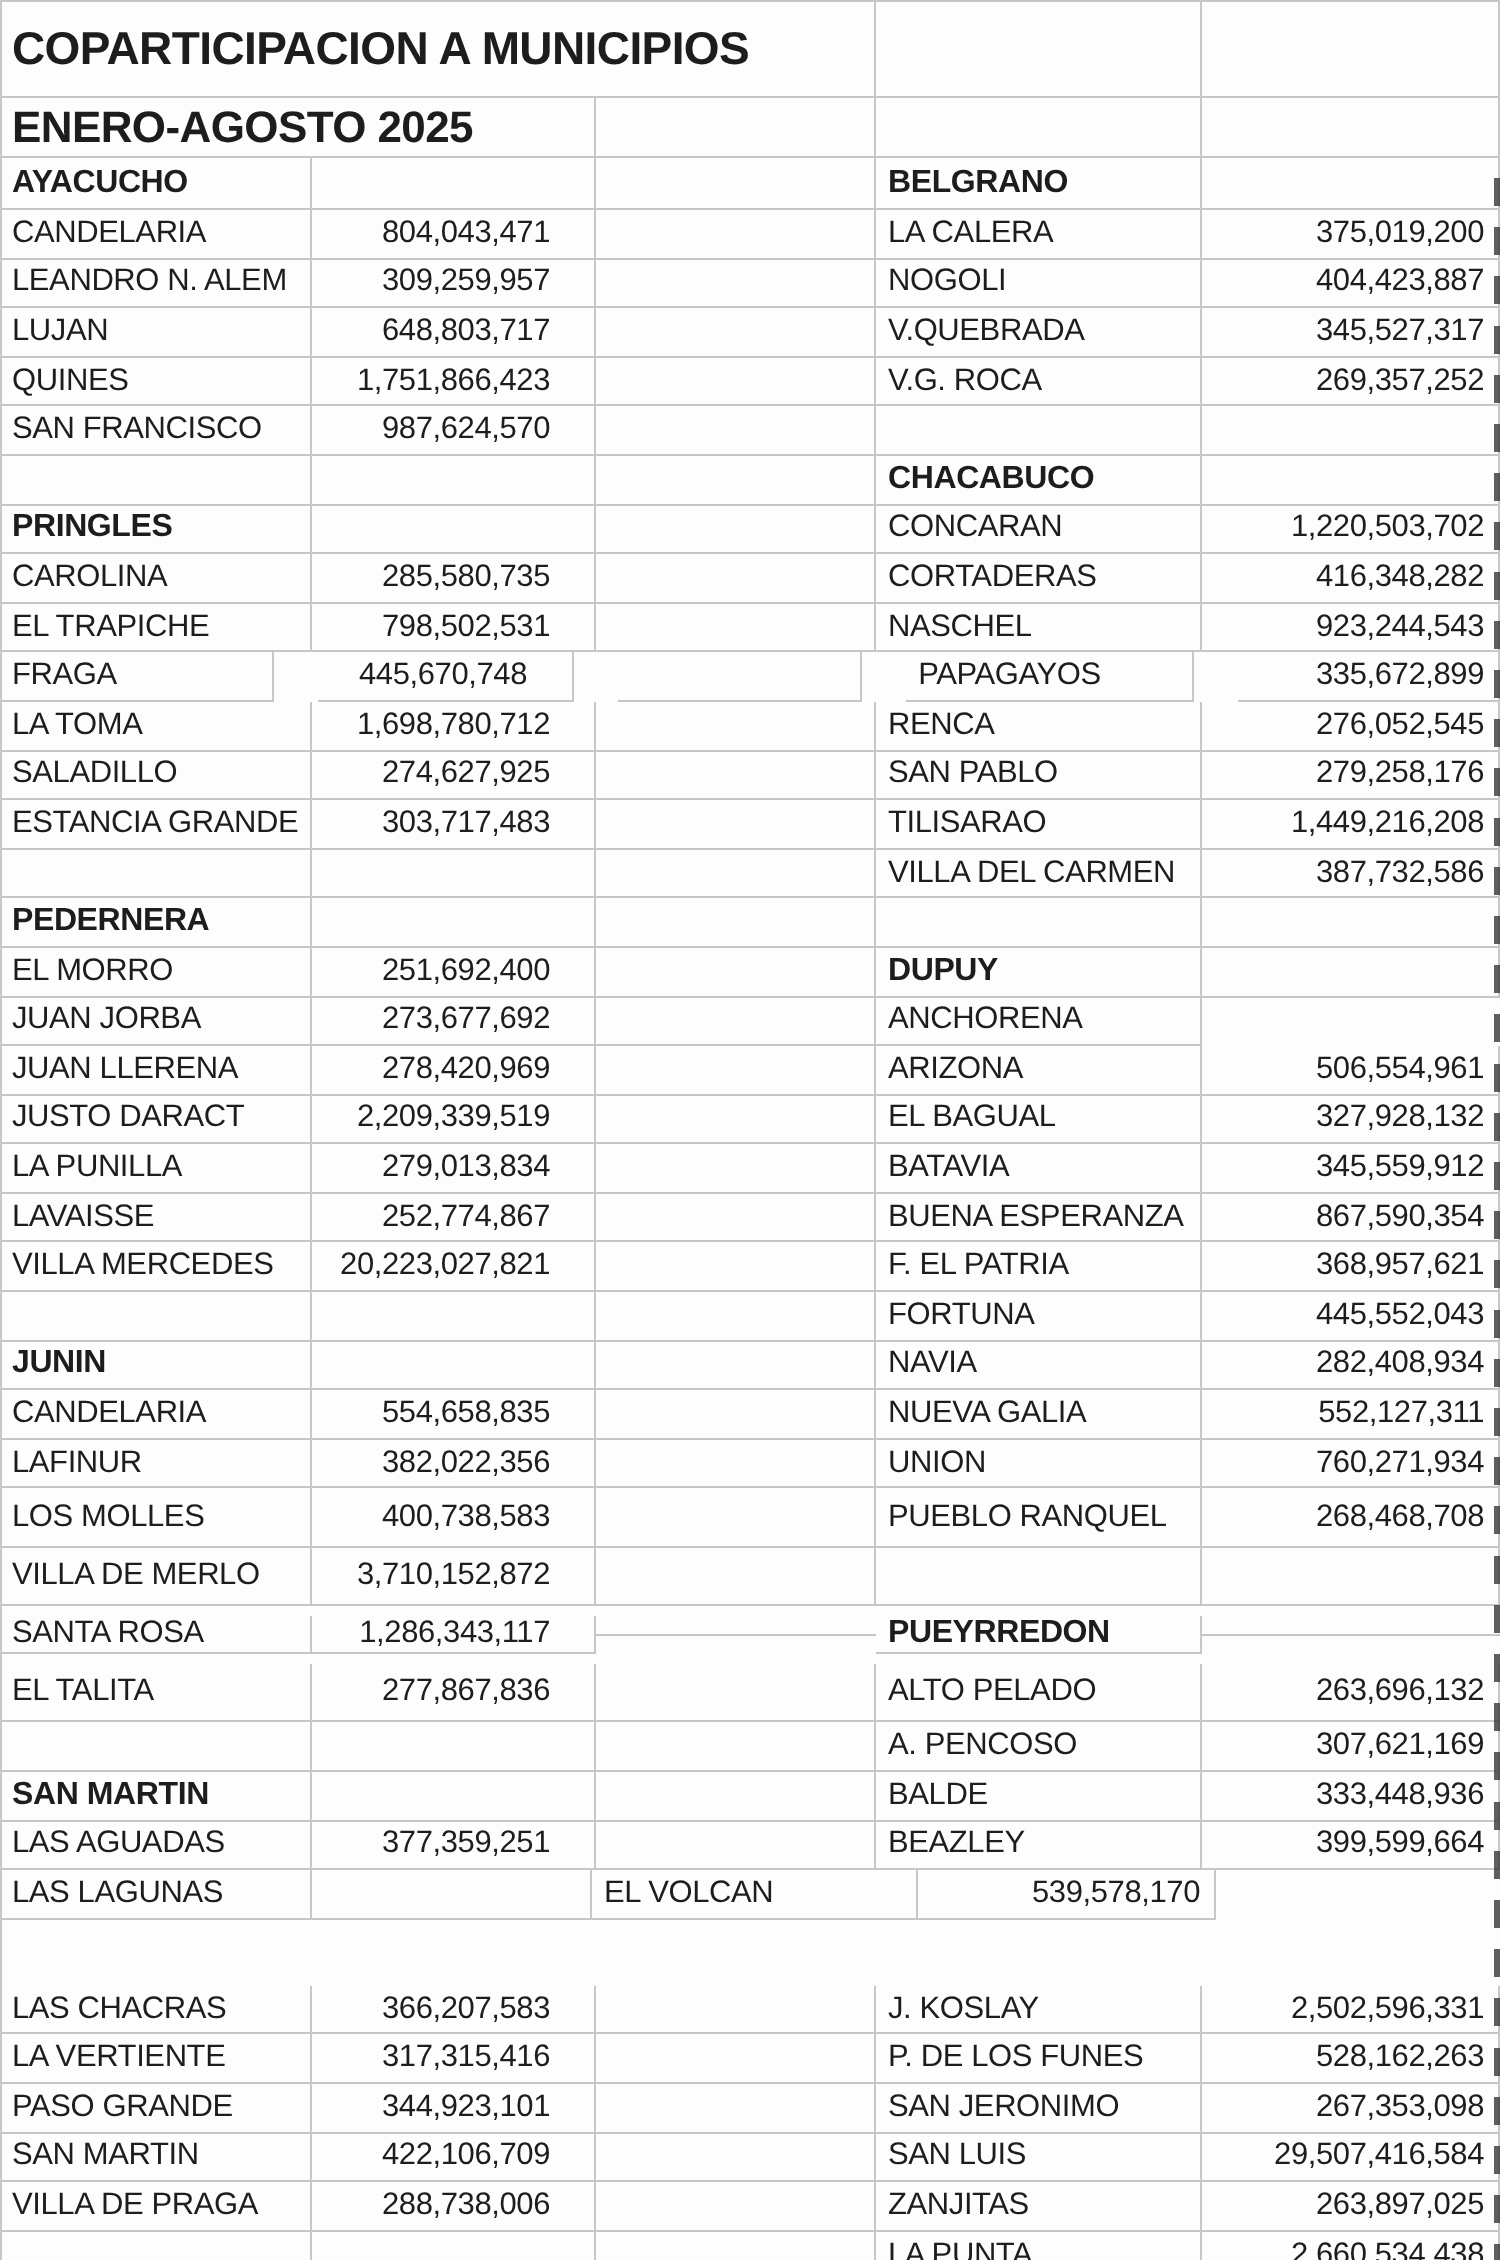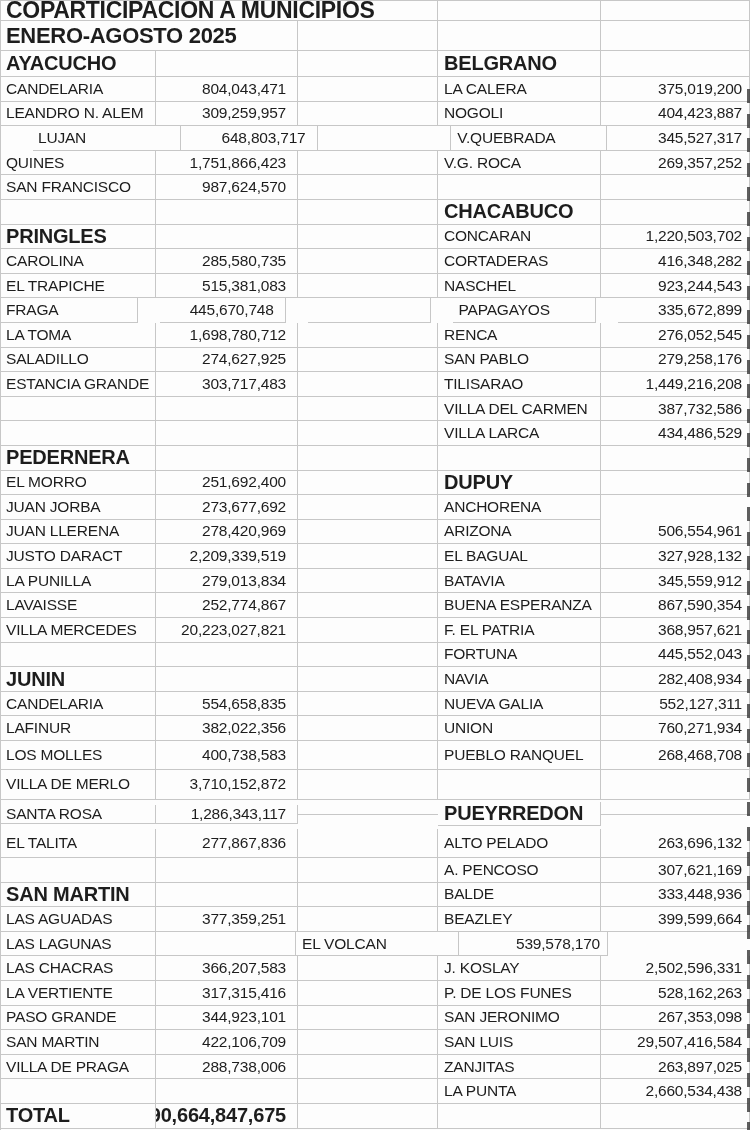--- a/index.html
+++ b/index.html
@@ -22,27 +22,27 @@
   .row{display:flex;}
   .cell{
     box-sizing:border-box;
     border-right:1px solid var(--grid);
     border-bottom:1px solid var(--grid);
     display:flex;align-items:center;
     overflow:hidden;white-space:nowrap;
     font-size:15.5px;
     letter-spacing:-0.2px;
   }
-  .b{font-weight:700;font-size:20px;}
+  .b{font-weight:700;font-size:16px;}
   .col-a{width:155px;padding-left:5px;}
-  .col-b{width:142px;justify-content:flex-end;padding-right:11px;}
+  .col-b{width:142px;justify-content:flex-end;padding-right:22px;}
   .col-c{width:140px;}
   .col-d{width:163px;padding-left:6px;}
   .col-e{width:149px;justify-content:flex-end;padding-right:7px;}
-  .t-row1{height:20px;justify-content:center;}
+  .t-row1{height:48px;justify-content:center;}
   .t-row2{height:30px;}
   .t-main{width:437px;padding-left:5px;font-size:23px;font-weight:700;letter-spacing:-0.3px;}
   .t-sub{width:297px;padding-left:5px;font-size:22px;font-weight:700;letter-spacing:-0.3px;}
   .t-c{width:140px;}
   .edge-marks{
     position:absolute;right:0;top:88px;height:1042px;width:3px;
     background:repeating-linear-gradient(180deg,
       rgba(55,55,55,.8) 0px, rgba(55,55,55,.8) 14px,
       rgba(55,55,55,0) 14px, rgba(55,55,55,0) 24.6px);
     pointer-events:none;
@@ -81,21 +81,21 @@
         <div class="cell col-d">LA CALERA</div>
         <div class="cell col-e">375,019,200</div>
       </div>
       <div class="row" style="height: 24.6px;">
         <div class="cell col-a">LEANDRO N. ALEM</div>
         <div class="cell col-b">309,259,957</div>
         <div class="cell col-c"></div>
         <div class="cell col-d">NOGOLI</div>
         <div class="cell col-e">404,423,887</div>
       </div>
-      <div class="row" style="height: 24.6px; margin-left: 32px;">
+      <div class="row" style="height: 24.6px;">
         <div class="cell col-a">LUJAN</div>
         <div class="cell col-b">648,803,717</div>
         <div class="cell col-c"></div>
         <div class="cell col-d">V.QUEBRADA</div>
         <div class="cell col-e">345,527,317</div>
       </div>
       <div class="row" style="height: 24.6px;">
         <div class="cell col-a">QUINES</div>
         <div class="cell col-b">1,751,866,423</div>
         <div class="cell col-c"></div>
@@ -125,21 +125,21 @@
       </div>
       <div class="row" style="height: 24.6px;">
         <div class="cell col-a">CAROLINA</div>
         <div class="cell col-b">285,580,735</div>
         <div class="cell col-c"></div>
         <div class="cell col-d">CORTADERAS</div>
         <div class="cell col-e">416,348,282</div>
       </div>
       <div class="row" style="height: 24.6px;">
         <div class="cell col-a">EL TRAPICHE</div>
-        <div class="cell col-b">515,381,083</div>
+        <div class="cell col-b">798,502,531</div>
         <div class="cell col-c"></div>
         <div class="cell col-d">NASCHEL</div>
         <div class="cell col-e">923,244,543</div>
       </div>
       <div class="row" style="height: 24.6px; gap: 22px;">
         <div class="cell col-a">FRAGA</div>
         <div class="cell col-b">445,670,748</div>
         <div class="cell col-c"></div>
         <div class="cell col-d">PAPAGAYOS</div>
         <div class="cell col-e">335,672,899</div>
@@ -166,27 +166,20 @@
         <div class="cell col-e">1,449,216,208</div>
       </div>
       <div class="row" style="height: 24.6px;">
         <div class="cell col-a"></div>
         <div class="cell col-b"></div>
         <div class="cell col-c"></div>
         <div class="cell col-d">VILLA DEL CARMEN</div>
         <div class="cell col-e">387,732,586</div>
       </div>
       <div class="row" style="height: 24.6px;">
-        <div class="cell col-a"></div>
-        <div class="cell col-b"></div>
-        <div class="cell col-c"></div>
-        <div class="cell col-d">VILLA LARCA</div>
-        <div class="cell col-e">434,486,529</div>
-      </div>
-      <div class="row" style="height: 24.6px;">
         <div class="cell col-a b">PEDERNERA</div>
         <div class="cell col-b"></div>
         <div class="cell col-c"></div>
         <div class="cell col-d"></div>
         <div class="cell col-e"></div>
       </div>
       <div class="row" style="height: 24.6px;">
         <div class="cell col-a">EL MORRO</div>
         <div class="cell col-b">251,692,400</div>
         <div class="cell col-c"></div>
@@ -310,21 +303,21 @@
         <div class="cell col-c"></div>
         <div class="cell col-d">BEAZLEY</div>
         <div class="cell col-e">399,599,664</div>
       </div>
       <div class="row" style="height: 24.6px;">
         <div class="cell col-a">LAS LAGUNAS</div>
         <div class="cell col-c"></div>
         <div class="cell col-d">EL VOLCAN</div>
         <div class="cell col-e">539,578,170</div>
       </div>
-      <div class="row" style="height: 24.6px;">
+      <div class="row" style="height: 24.6px; margin-top: 33px;">
         <div class="cell col-a">LAS CHACRAS</div>
         <div class="cell col-b">366,207,583</div>
         <div class="cell col-c"></div>
         <div class="cell col-d">J. KOSLAY</div>
         <div class="cell col-e">2,502,596,331</div>
       </div>
       <div class="row" style="height: 24.6px;">
         <div class="cell col-a">LA VERTIENTE</div>
         <div class="cell col-b">317,315,416</div>
         <div class="cell col-c"></div>

